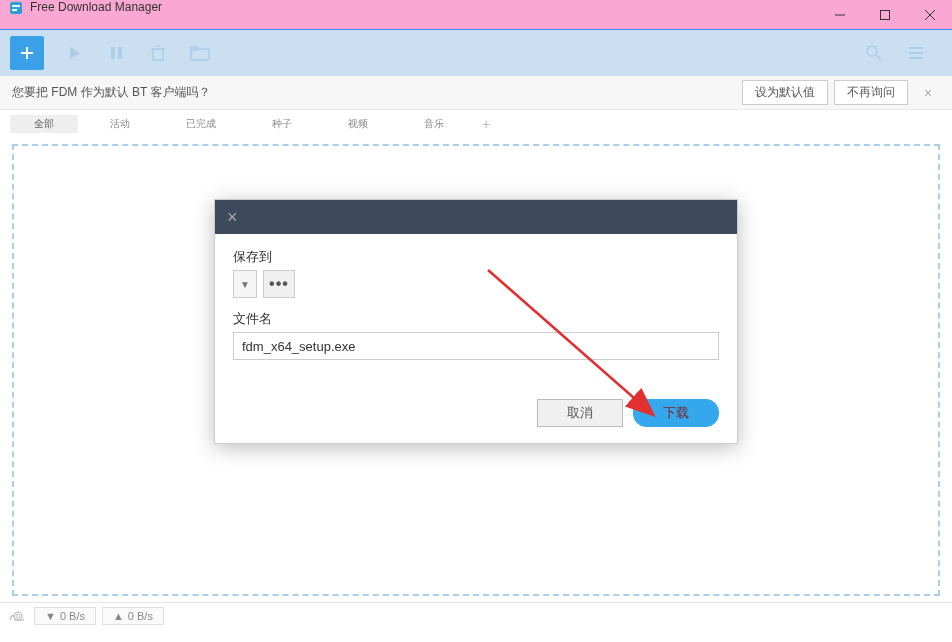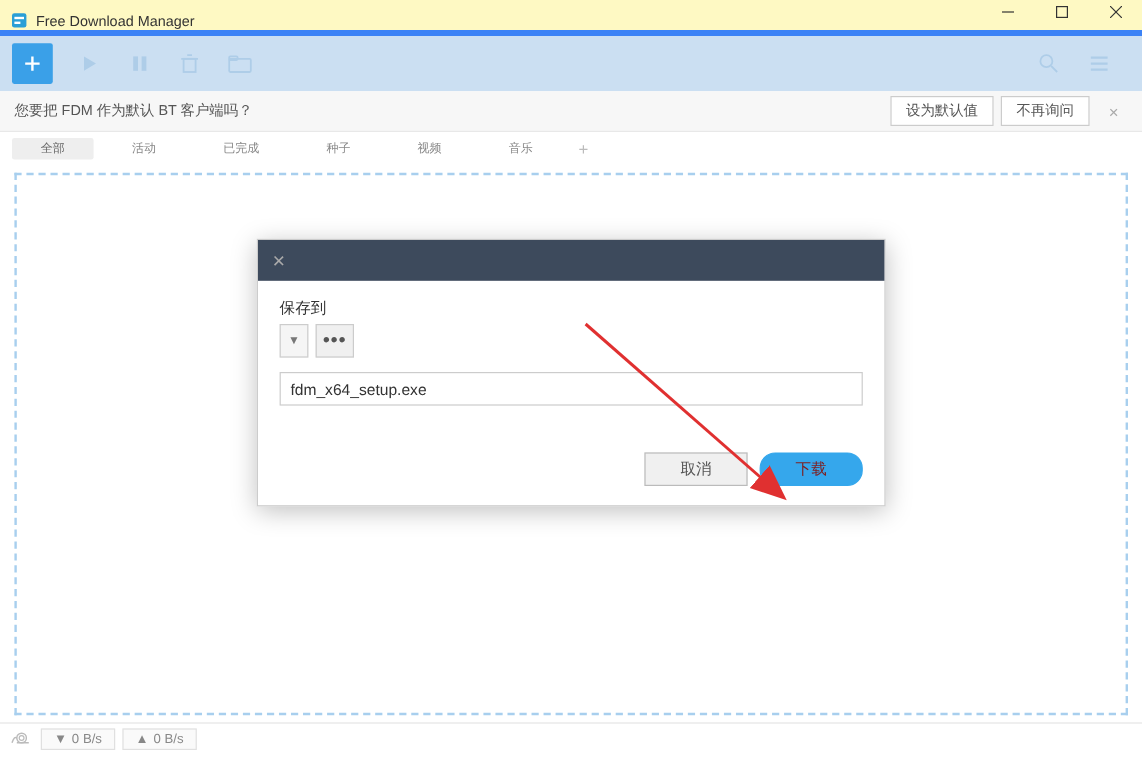--- a/index.html
+++ b/index.html
@@ -1,18 +1,18 @@
 <!DOCTYPE html>
 <html><head>
 <meta charset="utf-8">
 <style>
 * { margin: 0; padding: 0; box-sizing: border-box; font-family: "Microsoft YaHei", "Segoe UI", Arial, sans-serif; }
 body { width: 952px; height: 642px; background: #fff; overflow: hidden; position: relative; }
 
-.titlebar { height: 30px; background: #fef9c3; display: flex; align-items: flex-end; padding: 0 0 0 8px; border-bottom: 5px solid #3b82f6; }
+.titlebar { height: 30px; background: #f9a8d4; display: flex; align-items: flex-start; padding: 0 0 0 8px; border-bottom: 1px solid #3b82f6; }
 .titlebar-icon { width: 16px; height: 16px; margin-right: 6px; display: flex; align-items: center; justify-content: center; }
 .titlebar-title { font-size: 12px; color: #333; flex: 1; }
 .titlebar-btns { display: flex; }
 .titlebar-btn { width: 45px; height: 30px; display: flex; align-items: center; justify-content: center; color: #333; }
 
 .toolbar { height: 46px; background: #cbdff2; display: flex; align-items: center; padding: 0 10px; }
 .toolbar-add { width: 34px; height: 34px; background: #3aa0e8; border-radius: 2px; display: flex; align-items: center; justify-content: center; margin-right: 14px; }
 .toolbar-btn { width: 32px; height: 32px; display: flex; align-items: center; justify-content: center; margin-right: 10px; }
 .toolbar-spacer { flex: 1; }
 
@@ -172,20 +172,21 @@
 <div class="dialog">
   <div class="dialog-header">
     <span class="dialog-close">×</span>
   </div>
   <div class="dialog-body">
     <div class="field-label">保存到</div>
     <div class="field-row">
       <div class="dropdown-btn">▼</div>
       <div class="browse-btn">•••</div>
     </div>
+    <div class="field-label">文件名</div>
     <div class="field-row">
       <input class="text-input" type="text" value="fdm_x64_setup.exe" style="">
     </div>
     <div class="dialog-footer">
       <button class="dlg-btn">取消</button>
       <button class="dlg-btn primary">下载</button>
     </div>
   </div>
 </div>
 

